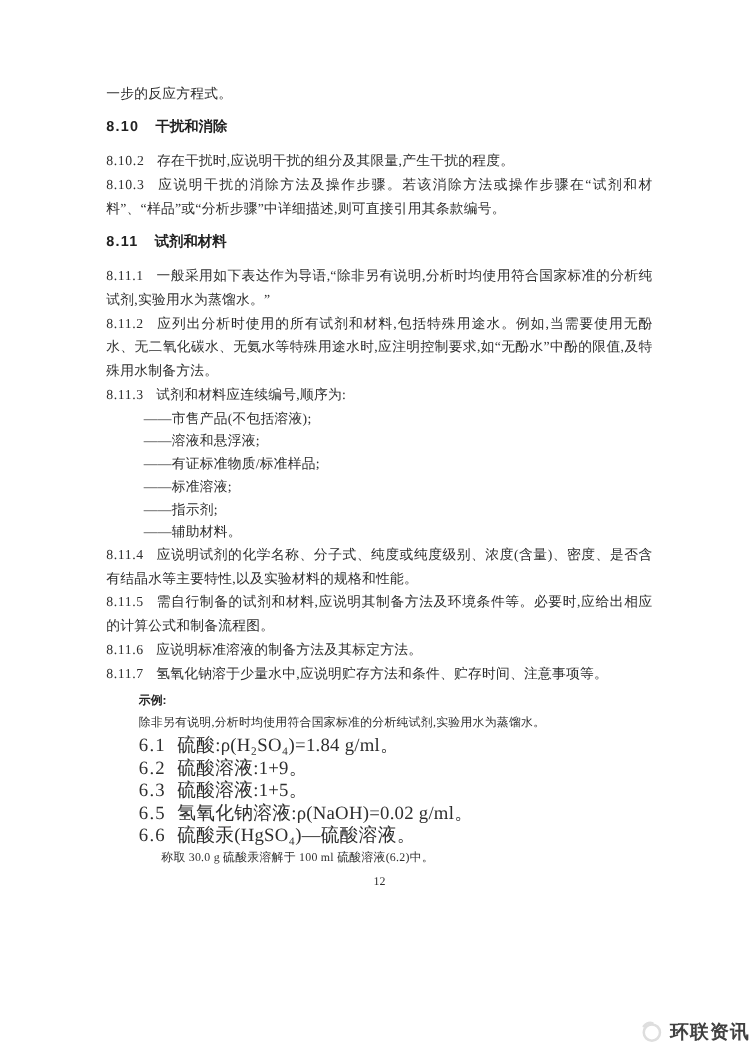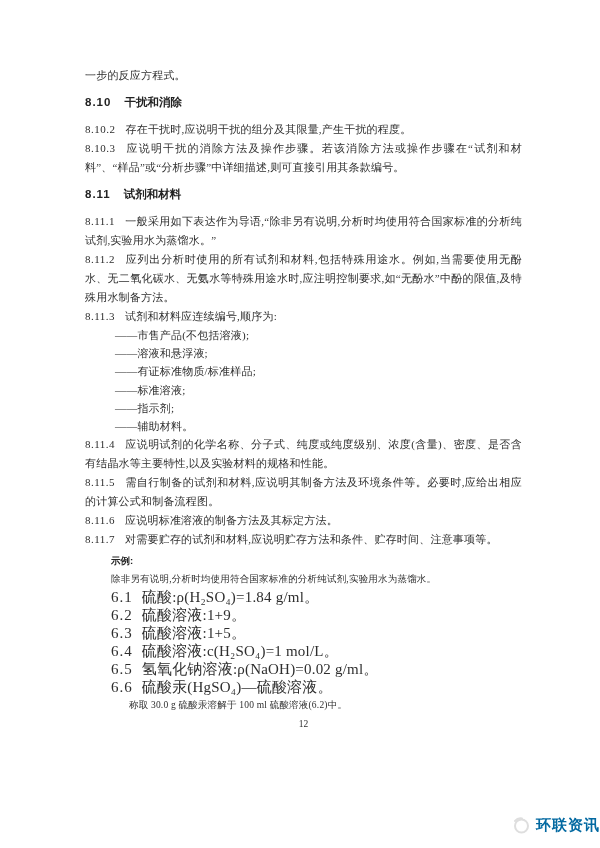--- a/index.html
+++ b/index.html
@@ -82,21 +82,21 @@
     width:100%;
     text-align:center;
     font-size:9.5px;
     line-height:16px;
     color:#2e2e2e;
   }
   .watermark{
     position:absolute;
     right:22px;bottom:13px;
     display:flex;align-items:center;gap:5px;
-    color:#0369a1;
+    color:#404040;
     font-size:15px;
     font-weight:bold;
     font-family:"Liberation Sans","DejaVu Sans",sans-serif;
     letter-spacing:1px;
     user-select:none;
   }
   .wm-logo{display:inline-flex;align-items:center;}
 </style>
 </head>
 <body>
@@ -143,38 +143,35 @@
     <p class="para">
       <span class="clause-num">8.11.4</span><span>应说明试剂的化学名称、分子式、纯度或纯度级别、浓度(含量)、密度、是否含有结晶水等主要特性,以及实验材料的规格和性能。</span>
     </p>
     <p class="para">
       <span class="clause-num">8.11.5</span><span>需自行制备的试剂和材料,应说明其制备方法及环境条件等。必要时,应给出相应的计算公式和制备流程图。</span>
     </p>
     <p class="para">
       <span class="clause-num">8.11.6</span><span>应说明标准溶液的制备方法及其标定方法。</span>
     </p>
     <p class="para">
-      <span class="clause-num">8.11.7</span><span>对需要贮存的试剂和材料,应说明贮存方法和条件、贮存时间、注意事项等。</span>
+      <span class="clause-num">8.11.7</span><span>氢氧化钠溶于少量水中,应说明贮存方法和条件、贮存时间、注意事项等。</span>
     </p>
 
     <div class="example">
       <p class="ex-label">示例:</p>
       <p class="ex-intro">除非另有说明,分析时均使用符合国家标准的分析纯试剂,实验用水为蒸馏水。</p>
 
       <p class="ex-item">
         <span class="ex-num">6.1</span><span>硫酸:ρ(H₂SO₄)=1.84 g/ml。</span>
       </p>
       <p class="ex-item">
         <span class="ex-num">6.2</span><span>硫酸溶液:1+9。</span>
       </p>
       <p class="ex-item">
         <span class="ex-num">6.3</span><span>硫酸溶液:1+5。</span>
-      </p>
-      <p class="ex-item">
-        <span class="ex-num">6.4</span><span>硫酸溶液:c(H₂SO₄)=1 mol/L。</span>
       </p>
       <p class="ex-item">
         <span class="ex-num">6.5</span><span>氢氧化钠溶液:ρ(NaOH)=0.02 g/ml。</span>
       </p>
       <p class="ex-item">
         <span class="ex-num">6.6</span><span>硫酸汞(HgSO₄)—硫酸溶液。</span>
       </p>
       <p class="ex-note">称取 30.0 g 硫酸汞溶解于 100 ml 硫酸溶液(6.2)中。</p>
     </div>
 

